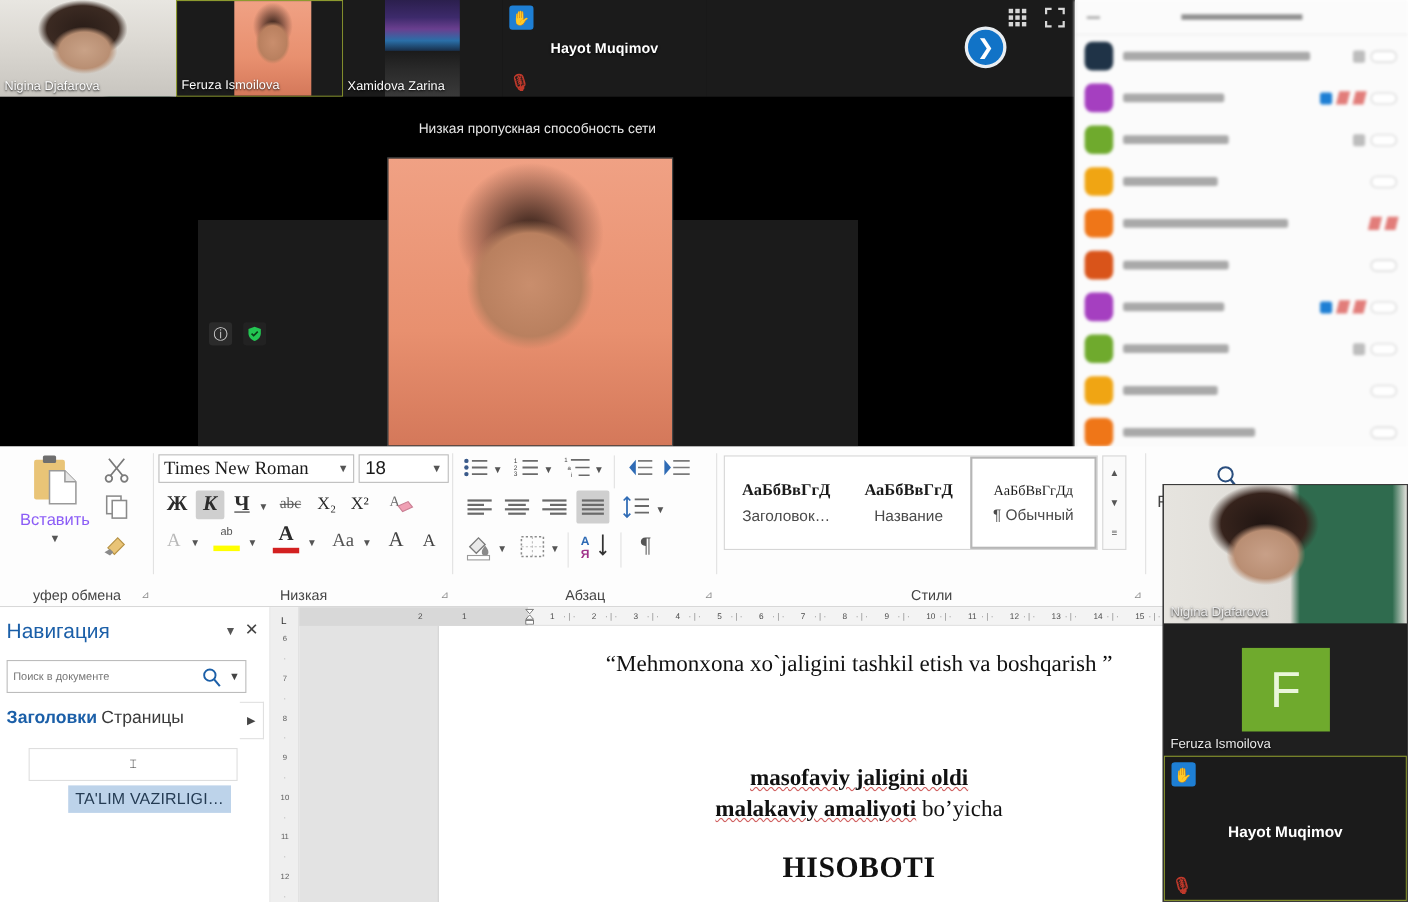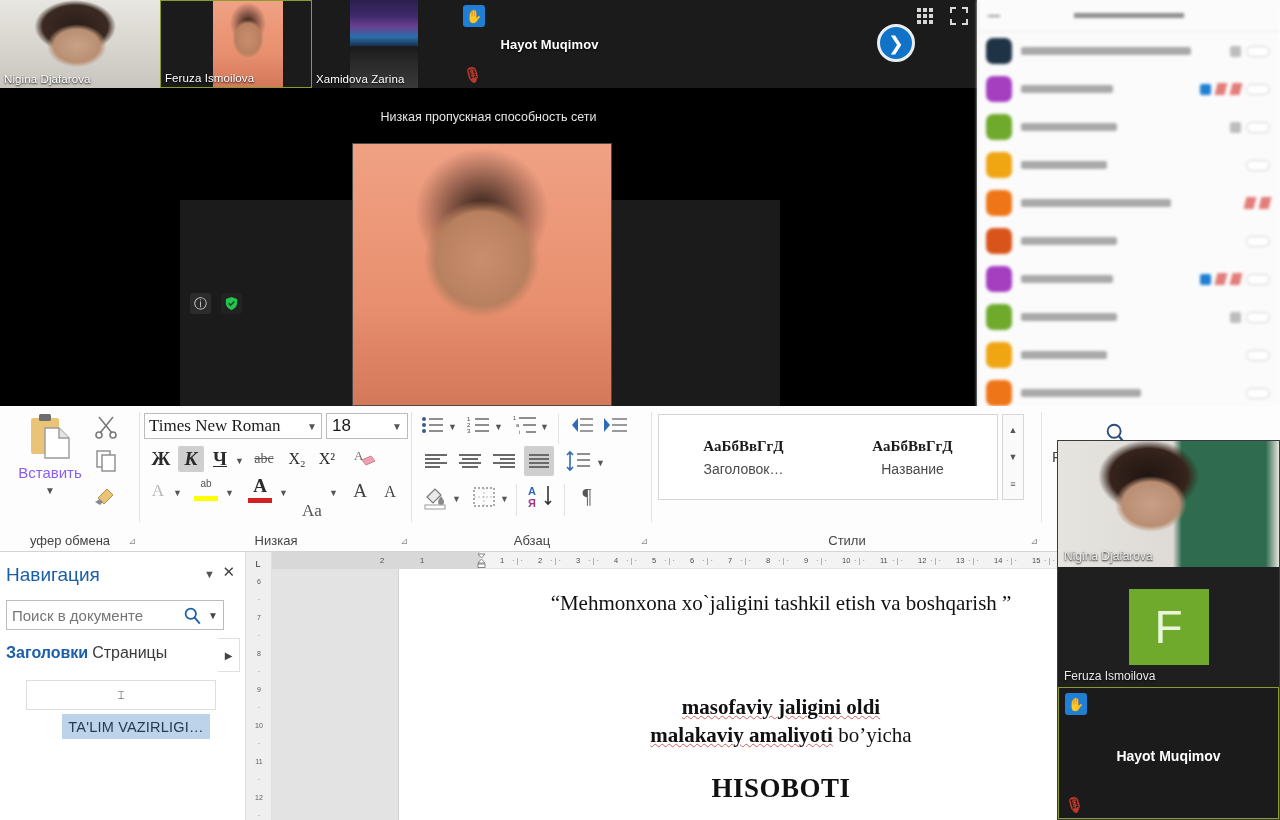--- a/index.html
+++ b/index.html
@@ -192,21 +192,21 @@
     background: #fff; border-right: 1px solid #dcdcdc;
   }
   #nav-title { position: absolute; left: 6px; top: 12px; font-size: 19px; color: #1b5fa8; }
   #nav-menu-caret { position: absolute; right: 30px; top: 16px; font-size: 11px; color: #555; cursor: pointer; }
   #nav-close { position: absolute; right: 10px; top: 11px; font-size: 15px; color: #444; cursor: pointer; }
   #nav-search {
     position: absolute; left: 6px; top: 48px; width: 218px; height: 30px;
     border: 1px solid #bcbcbc; background: #fff; display: flex; align-items: center;
     padding: 0 5px;
   }
-  #nav-search-input { border: 0; outline: 0; width: 152px; font-size: 15px; color: #6f6f6f; font-family: "Liberation Sans", sans-serif; }
+  #nav-search-input { border: 0; outline: 0; width: 152px; font-size: 10px; color: #6f6f6f; font-family: "Liberation Sans", sans-serif; }
   #nav-tabs { position: absolute; left: 6px; top: 92px; display: flex; align-items: baseline; gap: 4px; }
   .nav-tab { font-size: 16px; cursor: pointer; }
   .nav-tab.active { color: #1b5fa8; font-weight: bold; }
   .nav-tab.idle { color: #3a3a3a; }
   #nav-tabs-more { position: absolute; left: 218px; top: 86px; width: 22px; height: 34px; background: #fff; border: 1px solid #e0e0e0; border-left: none; display: flex; align-items: center; justify-content: center; font-size: 10px; color: #444; cursor: pointer; }
   #nav-result-box {
     position: absolute; left: 26px; top: 128px; width: 190px; height: 30px;
     background: #fff; border: 1px solid #dedede; display: flex; align-items: center; justify-content: center;
     color: #333; font-size: 11px;
   }
@@ -532,21 +532,21 @@
       <div class="fbtn" style="left:50px;top:68px;width:32px;height:32px;flex-direction:column;">
         <span style="font-size:10px;color:#555;line-height:1;">ab</span>
         <span style="display:block;width:24px;height:5px;background:#ffff00;margin-top:7px;"></span>
       </div>
       <div class="mini-caret" style="left:85px;top:82px;">▼</div>
       <div class="fbtn" style="left:104px;top:66px;width:32px;height:34px;flex-direction:column;">
         <span style="font:bold 19px 'Liberation Serif',serif;color:#2b2b2b;line-height:1;">A</span>
         <span style="display:block;width:24px;height:5px;background:#d32020;margin-top:3px;"></span>
       </div>
       <div class="mini-caret" style="left:139px;top:82px;">▼</div>
-      <div class="fbtn" style="left:156px;top:72px;width:32px;height:26px;font:17px 'Liberation Serif',serif;color:#555;margin-top:20px;">Aa</div>
+      <div class="fbtn" style="left:156px;top:72px;width:32px;height:26px;font:17px 'Liberation Serif',serif;color:#555;">Aa</div>
       <div class="mini-caret" style="left:189px;top:82px;">▼</div>
       <div class="fbtn" style="left:208px;top:72px;width:24px;height:26px;font:19px 'Liberation Serif',serif;color:#444;">A</div>
       <div class="fbtn" style="left:238px;top:73px;width:24px;height:26px;font:16px 'Liberation Serif',serif;color:#444;">A</div>
 
       <div class="rgroup-label">Низкая</div>
       <div class="rgroup-launcher">⊿</div>
       <div class="rsep" style="right:0;"></div>
     </div>
 
     <div class="rgroup" id="g-para">
@@ -682,20 +682,24 @@
 
     <div class="rgroup" id="g-styles">
       <div id="styles-gallery">
           <div class="style-card">
             <div class="style-sample">АаБбВвГгД</div>
             <div class="style-name">Заголовок…</div>
           </div>
           <div class="style-card">
             <div class="style-sample">АаБбВвГгД</div>
             <div class="style-name">Название</div>
+          </div>
+          <div class="style-card sel">
+            <div class="style-sample normal">АаБбВвГгДд</div>
+            <div class="style-name">¶ Обычный</div>
           </div>
         </div>
       <div id="styles-scroller">
         <div class="sc-btn">▲</div>
         <div class="sc-btn">▼</div>
         <div class="sc-btn">≡</div>
       </div>
       <div class="rgroup-label">Стили</div>
       <div class="rgroup-launcher">⊿</div>
       <div class="rsep" style="right:0;"></div>

